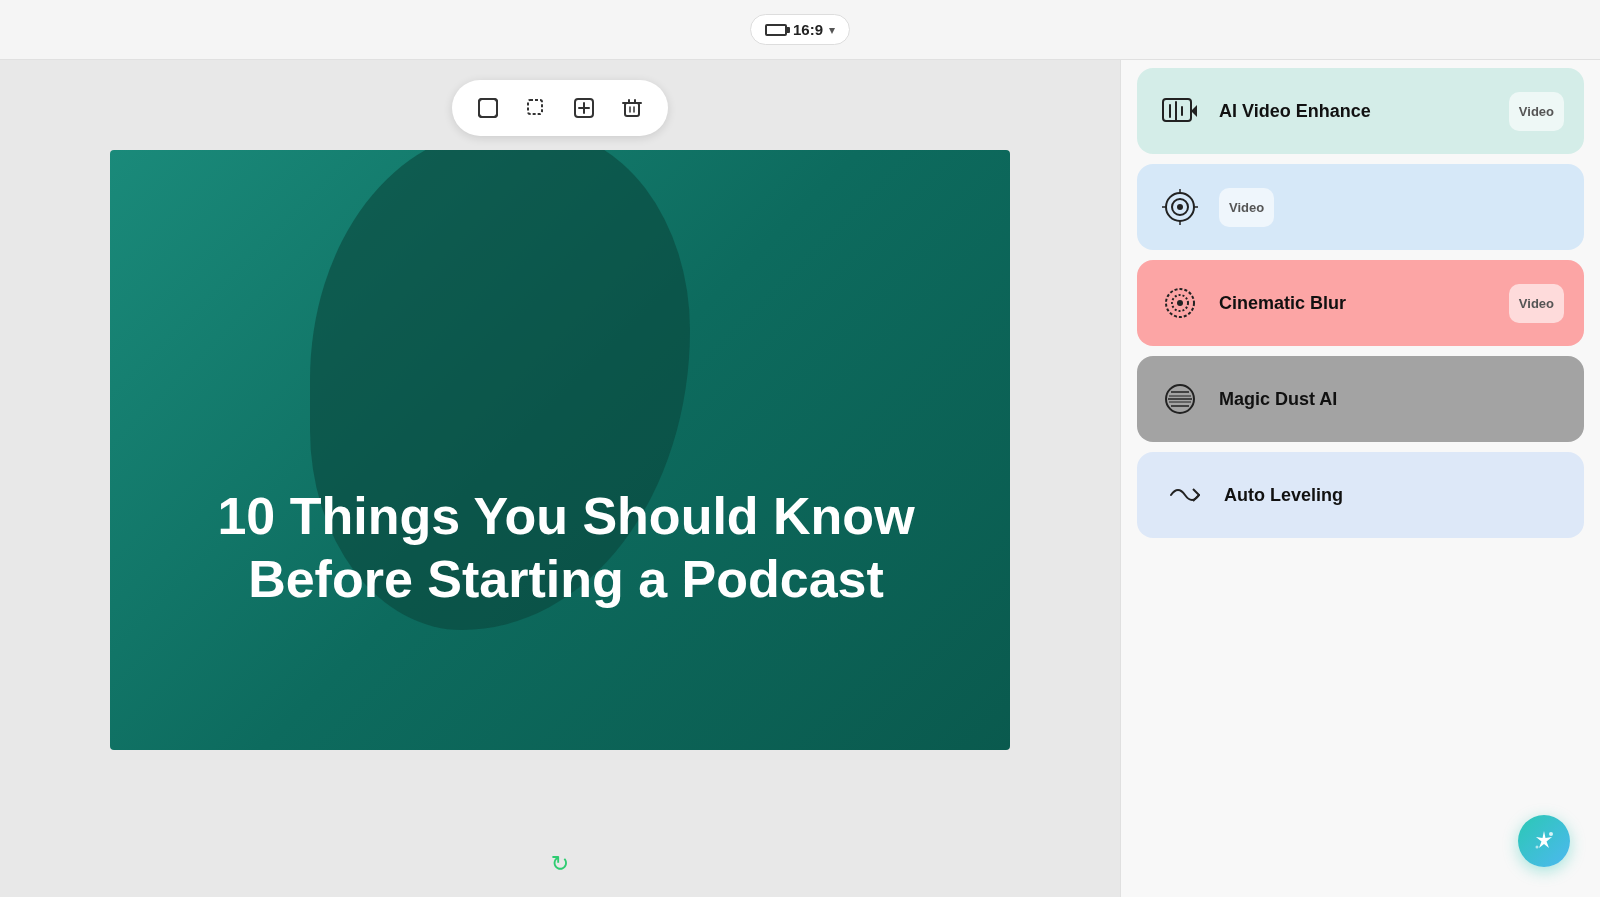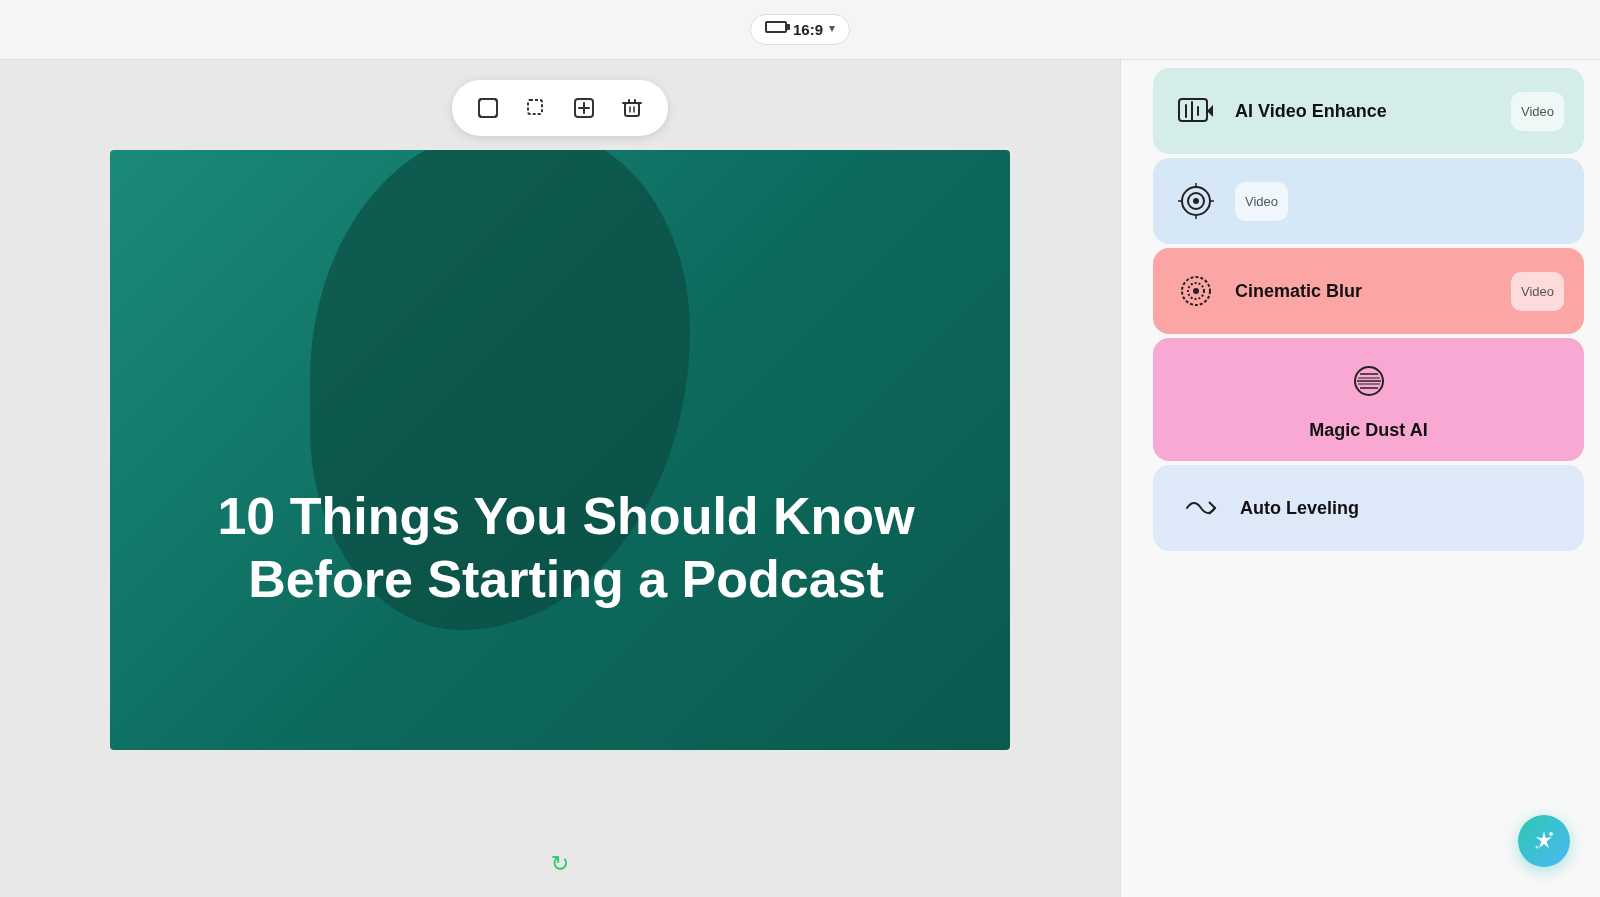--- a/index.html
+++ b/index.html
@@ -20,21 +20,21 @@
       background: #f5f5f5;
       display: flex;
       align-items: center;
       justify-content: center;
       border-bottom: 1px solid #e0e0e0;
       flex-shrink: 0;
     }
 
     .aspect-ratio-selector {
       display: flex;
-      align-items: flex-start;
+      align-items: center;
       gap: 6px;
       background: white;
       border: 1px solid #ddd;
       border-radius: 20px;
       padding: 6px 14px;
       cursor: pointer;
     }
 
     .battery-icon {
       width: 22px;
@@ -194,22 +194,21 @@
       border-radius: 50%;
     }
 
     
     .ai-items-list {
       flex: 1;
       overflow-y: auto;
       padding: 8px 16px;
       display: flex;
       flex-direction: column;
-      gap: 4px;
-      margin-left: 16px;
+      gap: 10px;
     }
 
     .ai-item {
       display: flex;
       align-items: center;
       gap: 16px;
       padding: 20px 20px;
       border-radius: 16px;
       cursor: pointer;
       transition: filter 0.15s;
@@ -226,32 +225,32 @@
 
     .ai-item-label {
       font-size: 18px;
       font-weight: 600;
       color: #111;
       flex: 1;
     }
 
     .ai-item-badge {
       font-size: 13px;
-      font-weight: 400;
+      font-weight: 700;
       color: #555;
       background: rgba(255,255,255,0.6);
       padding: 12px 10px;
       border-radius: 10px;
     }
 
     
     .item-video-enhance { background: #d4ede8; }
     .item-eye-contact { background: #d6e8f8; }
     .item-cinematic-blur { background: #fca5a5; }
-    .item-magic-dust { background: #f9a8d4; flex-direction: column; }
+    .item-magic-dust { background: #a3a3a3; }
     .item-noise-reduction { background: #f0f0f0; }
     .item-auto-leveling { background: #dde8f8; padding-left: 25px; }
 
     
     .magic-btn {
       position: absolute;
       bottom: 30px;
       right: 30px;
       width: 52px;
       height: 52px;

